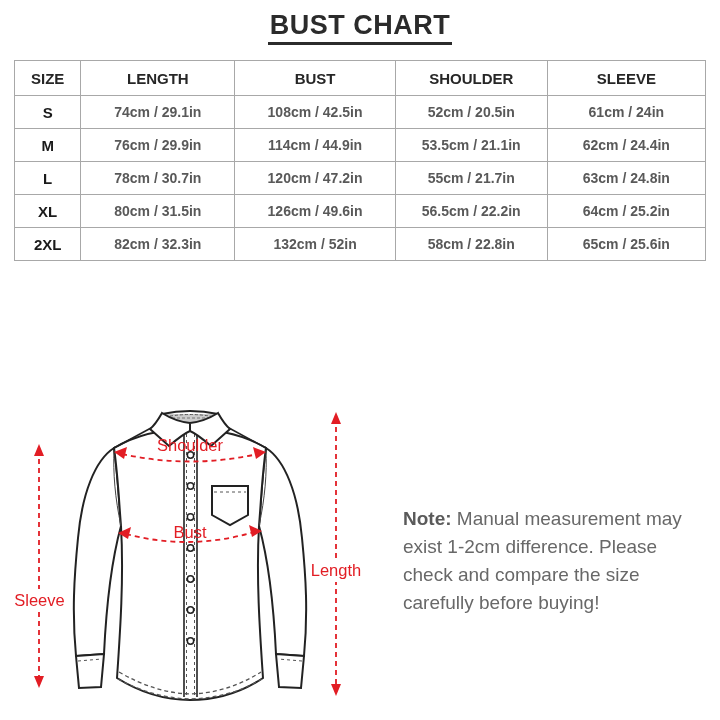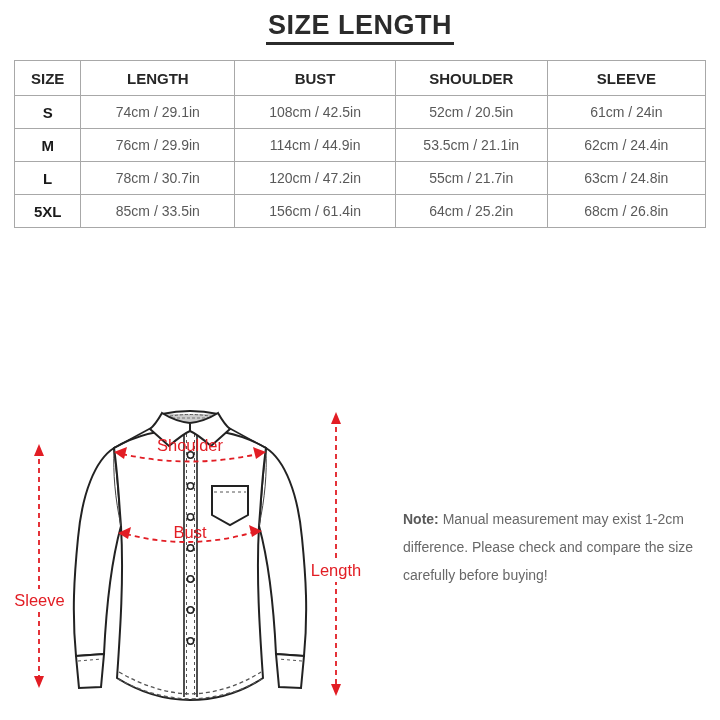--- a/index.html
+++ b/index.html
@@ -21,35 +21,35 @@
     width:692px;margin:15px auto 0 auto;padding-left:36px;
   }
   table.size-table th, table.size-table td{
     border:1px solid #a8a8a8;text-align:center;vertical-align:middle;
     height:32px;padding:0 2px;overflow:hidden;white-space:nowrap;
   }
   table.size-table thead th{
     font-size:15px;font-weight:bold;color:#262626;height:34px;
   }
   td.size-cell{font-size:15px;font-weight:bold;color:#1a1a1a;}
-  td.val-cell{font-size:14px;font-weight:normal;color:#595959;}
+  td.val-cell{font-size:14px;font-weight:bold;color:#595959;}
   .diagram{position:absolute;left:0;top:398px;width:400px;height:322px;}
   .note{
     position:absolute;left:403px;top:505px;width:292px;
-    font-size:14px;line-height:28px;color:#686868;
+    font-size:19px;line-height:28px;color:#686868;
   }
   .note .note-label{font-weight:bold;color:#5a5a5a;}
 </style>
 </head>
 <body>
 
 <div class="page">
 
   <div class="title-wrap">
-    <h1 class="title">SIZE LENGTH</h1>
+    <h1 class="title">BUST CHART</h1>
   </div>
 
   <table class="size-table">
     <colgroup>
       <col style="width:62px">
         <col style="width:144px">
         <col style="width:150px">
         <col style="width:142px">
         <col style="width:148px">
     </colgroup>
@@ -78,25 +78,32 @@
         <td class="val-cell">62cm / 24.4in</td>
       </tr>
       <tr>
         <td class="size-cell">L</td>
         <td class="val-cell">78cm / 30.7in</td>
         <td class="val-cell">120cm / 47.2in</td>
         <td class="val-cell">55cm / 21.7in</td>
         <td class="val-cell">63cm / 24.8in</td>
       </tr>
       <tr>
-        <td class="size-cell">5XL</td>
-        <td class="val-cell">85cm / 33.5in</td>
-        <td class="val-cell">156cm / 61.4in</td>
+        <td class="size-cell">XL</td>
+        <td class="val-cell">80cm / 31.5in</td>
+        <td class="val-cell">126cm / 49.6in</td>
+        <td class="val-cell">56.5cm / 22.2in</td>
         <td class="val-cell">64cm / 25.2in</td>
-        <td class="val-cell">68cm / 26.8in</td>
+      </tr>
+      <tr>
+        <td class="size-cell">2XL</td>
+        <td class="val-cell">82cm / 32.3in</td>
+        <td class="val-cell">132cm / 52in</td>
+        <td class="val-cell">58cm / 22.8in</td>
+        <td class="val-cell">65cm / 25.6in</td>
       </tr>
     </tbody>
   </table>
 
   <svg class="diagram" viewBox="0 0 400 322">
 
     <path d="M 114,50 C 95,62 82,96 78,140 C 74,180 72,215 76,258 L 104,256 C 106,214 110,168 121,128 C 119,104 118,78 114,50 Z" fill="#ffffff" stroke="#222222" stroke-width="2"></path>
 
     <path d="M 266,50 C 285,62 298,96 302,140 C 306,180 308,215 304,258 L 276,256 C 274,214 270,168 259,128 C 261,104 262,78 266,50 Z" fill="#ffffff" stroke="#222222" stroke-width="2"></path>
 

